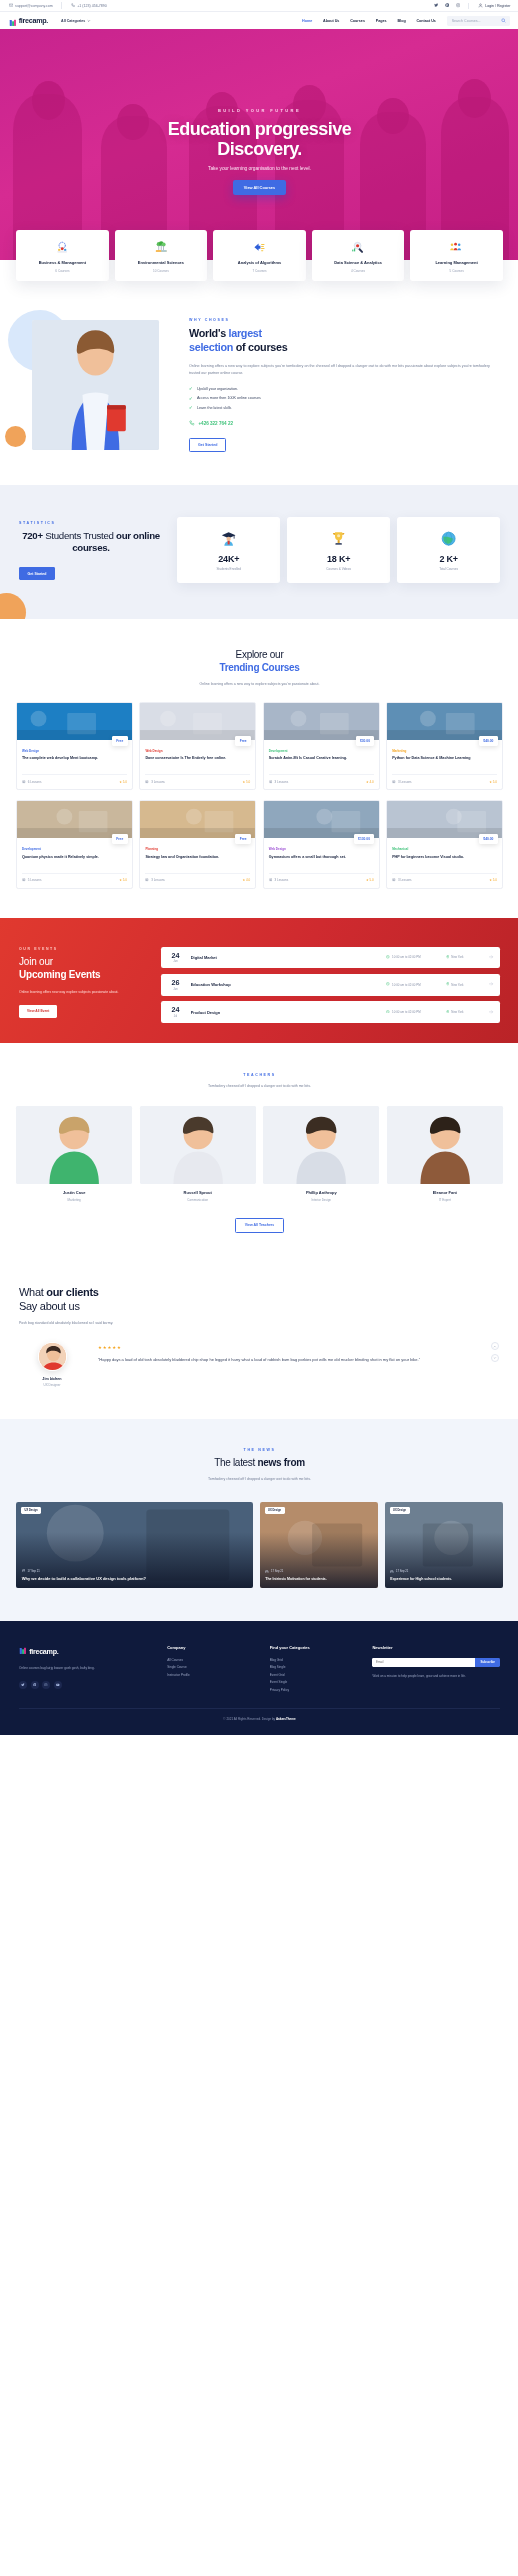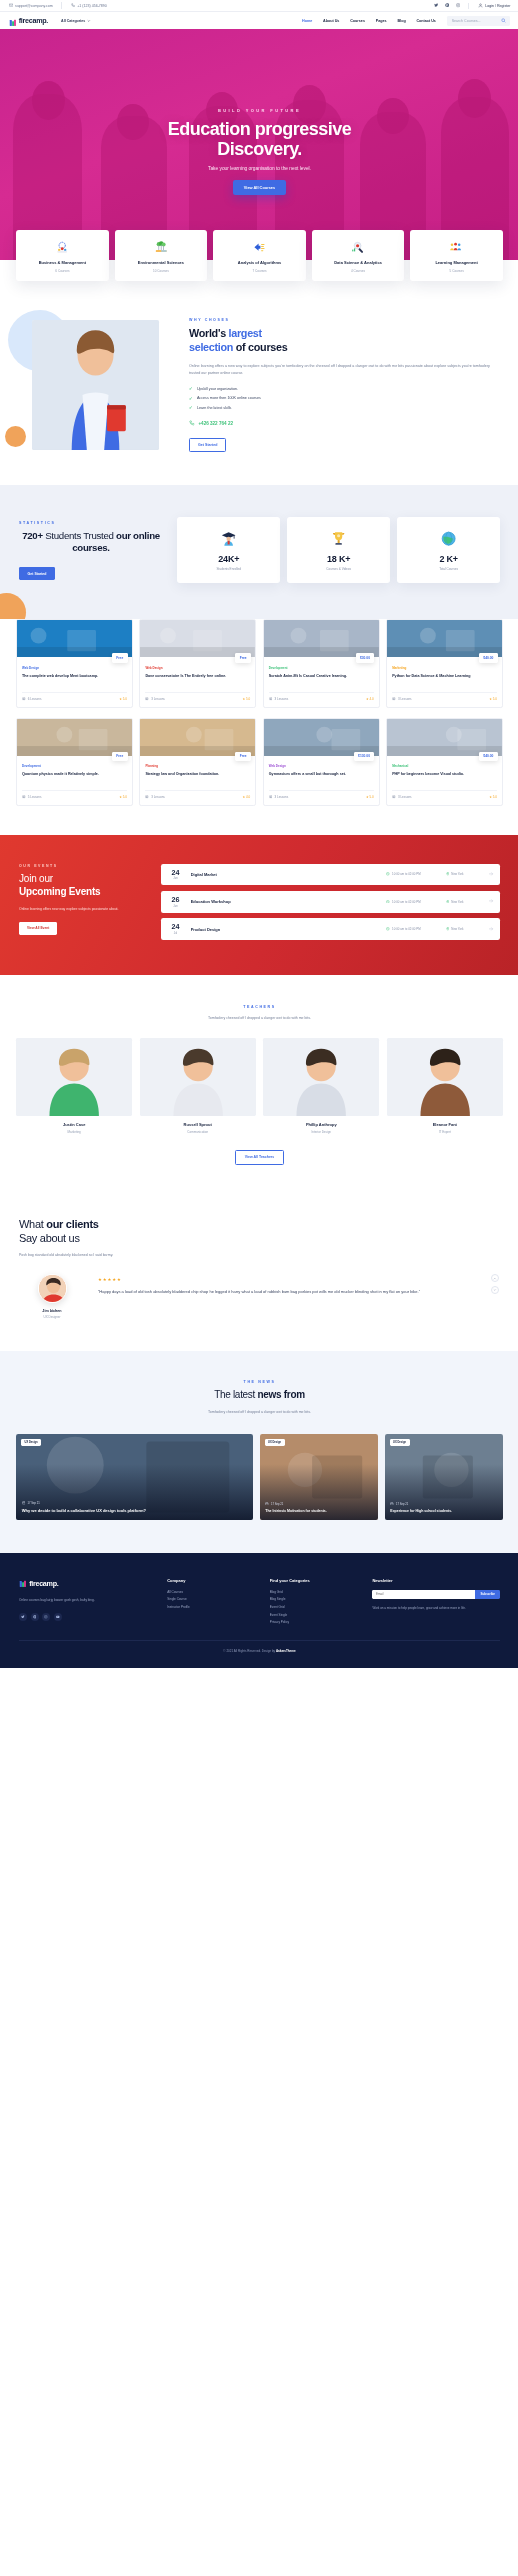--- a/index.html
+++ b/index.html
@@ -171,21 +171,21 @@
     display:flex; align-items:center; justify-content:space-between;
     border-top:0.7px solid #f0f2f7; margin-top:6.5px; padding:4.3px 0 1.4px;
     font-size:3px; color:#8b94aa;
   }
   .cm-l { display:flex; align-items:center; gap:2.2px; }
   .cm-r { display:flex; align-items:center; gap:1.4px; color:#f5a623; }
 
   
   .events {
     background: linear-gradient(120deg,#e0392f 0%, #cf2a2f 55%, #b92327 100%);
-    padding: 29px 19px 35px; display:flex; gap:16px; position:relative; overflow:hidden;
+    padding: 29px 19px 20px; display:flex; gap:16px; position:relative; overflow:hidden;
   }
   .ev-left { width: 126px; flex:none; color:#fff; position:relative; z-index:2;}
   .ev-kicker { color:#ffc8c2; font-size:3.5px; letter-spacing:1.6px; font-weight:bold; text-transform:uppercase; margin-bottom:5.8px;}
   .ev-title { font-size:10px; font-weight:bold; line-height:1.25; letter-spacing:-0.2px;}
   .ev-para { font-size:3.4px; line-height:1.9; color:#ffd9d5; margin-top:7.2px;}
   .ev-btn { margin-top:10px; background:#fff; color:#d0302c; border:none; font-size:3.3px; font-weight:bold; padding:4.3px 8px; border-radius:1.4px; cursor:pointer;}
   .ev-list { flex:1; display:flex; flex-direction:column; gap:5.8px; position:relative; z-index:2;}
   .ev-row { background:#fff; border-radius:2.2px; display:flex; align-items:center; padding:5px 6.5px; gap:7.2px;}
   .ev-date { text-align:center; width:16px; flex:none;}
   .ev-day { font-size:7.2px; font-weight:bold; color:#16203c; line-height:1;}
@@ -539,20 +539,24 @@
               <ellipse cx="12" cy="12" rx="4" ry="9" fill="none" stroke="#2e9ed4" stroke-width=".8"></ellipse>
             </svg>
         </div>
         <div class="stat-num">2 K+</div>
         <div class="stat-lbl">Total Courses</div>
       </div>
     </div>
   </div>
 
   <div>
+    <div class="section-head">
+      <div class="h2"><span style="font-weight:400">Explore our</span><br><span class="hl">Trending Courses</span></div>
+      <div class="para">Online learning offers a new way to explore subjects you're passionate about.</div>
+    </div>
     <div class="courses" id="course-grid">
         <div class="course">
     <div class="course-thumb" style="background:#1d7fc4">
       <svg width="100%" height="37" viewBox="0 0 160 52" preserveAspectRatio="none">
         <rect width="160" height="52" fill="#1d7fc4"></rect>
         <circle cx="30" cy="22" r="11" fill="rgba(255,255,255,.18)"></circle>
         <rect x="70" y="14" width="40" height="30" rx="2" fill="rgba(255,255,255,.14)"></rect>
         <rect x="0" y="38" width="160" height="14" fill="rgba(0,0,0,.10)"></rect>
       </svg>
       <div class="price-tag">Free</div>

